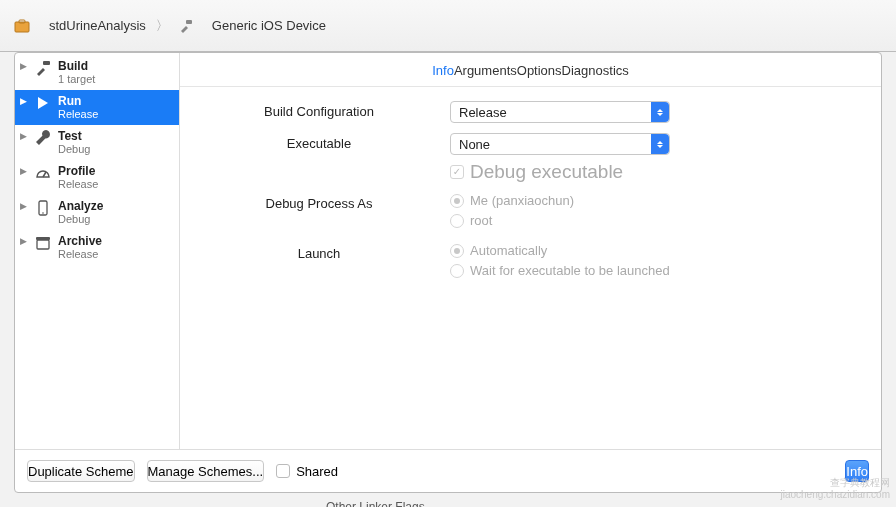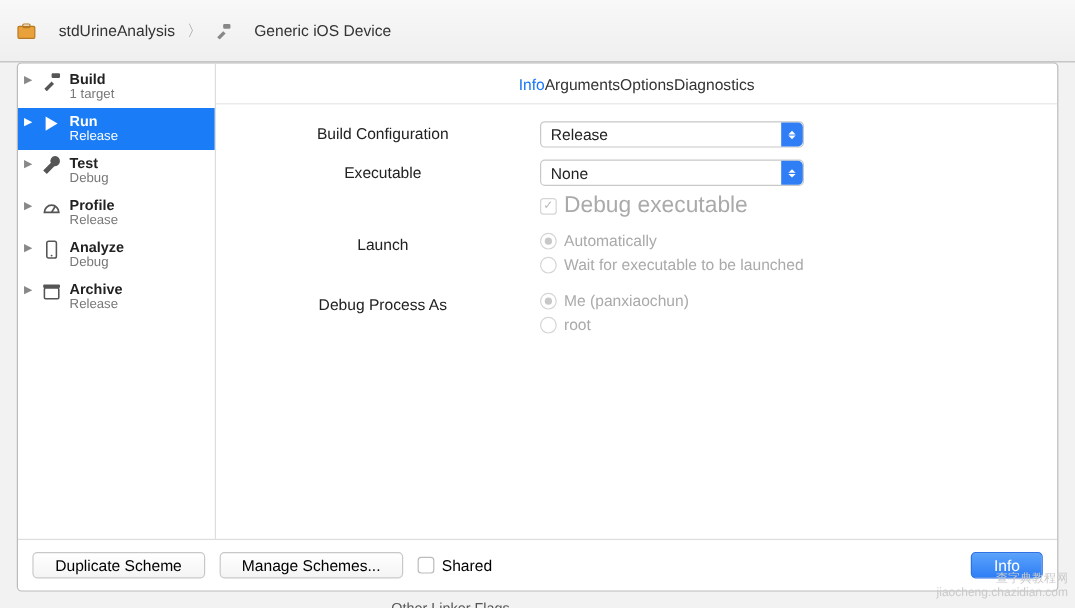--- a/index.html
+++ b/index.html
@@ -42,21 +42,21 @@
 .check.dis .checkbox.on::after { color: #bbb; }
 
 .radio { display: flex; align-items: center; gap: 6px; font-size: 13px; margin-bottom: 5px; }
 .radio.dis { color: #aaa; }
 .radiodot { width: 14px; height: 14px; border-radius: 50%; border: 1px solid #bbb; background: #fff; position: relative; }
 .radiodot.on::after { content:""; position:absolute; inset:3px; border-radius:50%; background:#444; }
 .radio.dis .radiodot { border-color: #d5d5d5; }
 .radio.dis .radiodot.on::after { background: #c8c8c8; }
 
 .sheet-footer { border-top: 1px solid #ddd; padding: 10px 12px; display: flex; align-items: center; gap: 12px; }
-.btn { height: 22px; padding: 0 18px; font-size: 13px; background: linear-gradient(#fff,#f4f4f4); border: 1px solid #c8c8c8; border-radius: 4px; display: inline-flex; align-items: center; cursor: default; }
+.btn { height: 22px; padding: 0 0; font-size: 13px; background: linear-gradient(#fff,#f4f4f4); border: 1px solid #c8c8c8; border-radius: 4px; display: inline-flex; align-items: center; cursor: default; }
 .btn.primary { background: linear-gradient(#5aa3fb,#2f7ef6); color: #fff; border-color: #2b72e5; }
 .spacer { flex: 1; }
 .footer-check { display: flex; align-items: center; gap: 6px; font-size: 13px; }
 
 .watermark { position: absolute; right: 6px; bottom: 6px; font-size: 10px; color: #c9c9c9; text-align: right; line-height: 12px; pointer-events: none; }
 .bg-label { position: absolute; left: 326px; top: 500px; font-size: 12px; color: #555; }
 
 svg { display: block; }
 </style>
 </head>
@@ -193,43 +193,43 @@
               <span class="arrow"></span>
             </div>
             <div class="check dis">
               <span class="checkbox on"></span>
               <span>Debug executable</span>
             </div>
           </div>
         </div>
 
         <div class="row">
+          <div class="lbl">Debug Process As</div>
+          <div class="ctl">
+            <div class="radio dis">
+              <span class="radiodot on"></span>
+              <span>Me (panxiaochun)</span>
+            </div>
+            <div class="radio dis">
+              <span class="radiodot"></span>
+              <span>root</span>
+            </div>
+          </div>
+        </div>
+
+        <div class="row">
           <div class="lbl">Launch</div>
           <div class="ctl">
             <div class="radio dis">
               <span class="radiodot on"></span>
               <span>Automatically</span>
             </div>
             <div class="radio dis">
               <span class="radiodot"></span>
               <span>Wait for executable to be launched</span>
-            </div>
-          </div>
-        </div>
-
-        <div class="row">
-          <div class="lbl">Debug Process As</div>
-          <div class="ctl">
-            <div class="radio dis">
-              <span class="radiodot on"></span>
-              <span>Me (panxiaochun)</span>
-            </div>
-            <div class="radio dis">
-              <span class="radiodot"></span>
-              <span>root</span>
             </div>
           </div>
         </div>
       </div>
     </div>
   </div>
 
   <div class="sheet-footer">
     <span class="btn">Duplicate Scheme</span>
     <span class="btn">Manage Schemes...</span>

